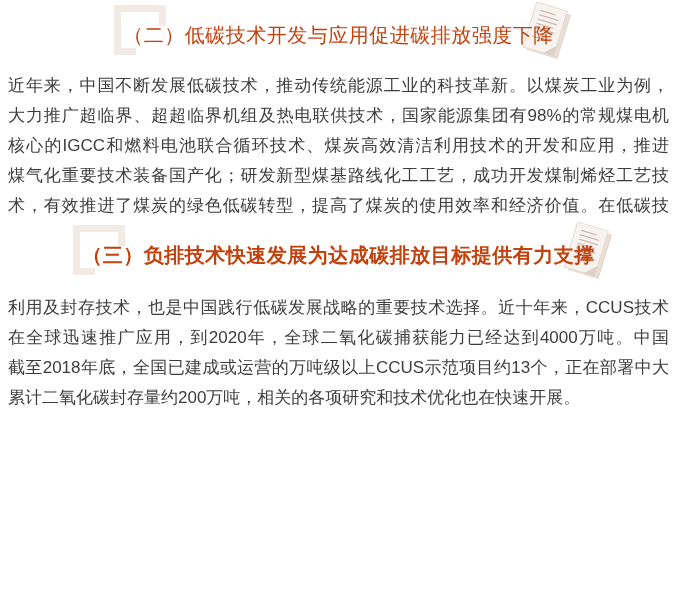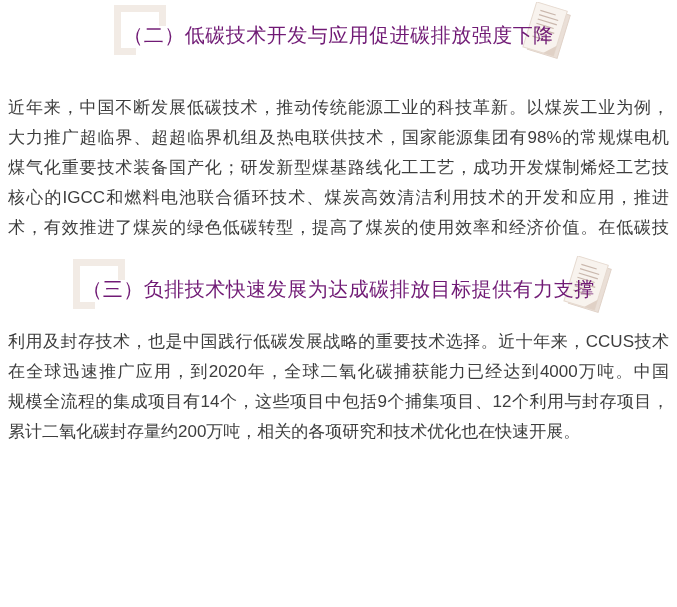--- a/index.html
+++ b/index.html
@@ -13,25 +13,25 @@
   .page {
     width: 661px;
     padding: 0 8px;
   }
 
   
   .head {
     text-align: center;
     font-size: 20px;
     line-height: 24px;
-    color: #701a75;
+    color: #c2410c;
     letter-spacing: 0.5px;
   }
   .head-1 { margin-top: 23px; }
-  .head-2 { margin-top: 34px; }
+  .head-2 { margin-top: 22px; font-weight: bold; }
   .head-inner {
     position: relative;
     display: inline-block;
   }
   .head-text {
     position: relative;
     z-index: 2;
   }
 
   
@@ -59,21 +59,21 @@
     z-index: 1;
   }
 
   
   .para {
     color: #3d3d3d;
     font-size: 17px;
     line-height: 30px;
     width: 661px;
   }
-  .para-1 { margin-top: 46px; }
+  .para-1 { margin-top: 24px; }
   .para-2 { margin-top: 26px; }
   .line {
     text-align: justify;
     text-align-last: justify;
     white-space: nowrap;
   }
   .line.last {
     text-align-last: left;
   }
 </style>
@@ -109,22 +109,22 @@
             </g>
           </svg>
         </span>
         <span class="head-text">（二）低碳技术开发与应用促进碳排放强度下降</span>
       </span>
     </div>
 
     <div class="para para-1">
       <div class="line">近年来，中国不断发展低碳技术，推动传统能源工业的科技革新。以煤炭工业为例，</div>
       <div class="line">大力推广超临界、超超临界机组及热电联供技术，国家能源集团有98%的常规煤电机</div>
+      <div class="line">核心的IGCC和燃料电池联合循环技术、煤炭高效清洁利用技术的开发和应用，推进</div>
       <div class="line">煤气化重要技术装备国产化；研发新型煤基路线化工工艺，成功开发煤制烯烃工艺技</div>
-      <div class="line">核心的IGCC和燃料电池联合循环技术、煤炭高效清洁利用技术的开发和应用，推进</div>
       <div class="line">术，有效推进了煤炭的绿色低碳转型，提高了煤炭的使用效率和经济价值。在低碳技</div>
     </div>
   </section>
 
   <section>
     <div class="head head-2">
       <span class="head-inner">
         <span class="bracket">
           <i class="b-top"></i>
             <i class="b-left"></i>
@@ -149,18 +149,18 @@
             </g>
           </svg>
         </span>
         <span class="head-text">（三）负排技术快速发展为达成碳排放目标提供有力支撑</span>
       </span>
     </div>
 
     <div class="para para-2">
       <div class="line">利用及封存技术，也是中国践行低碳发展战略的重要技术选择。近十年来，CCUS技术</div>
       <div class="line">在全球迅速推广应用，到2020年，全球二氧化碳捕获能力已经达到4000万吨。中国</div>
-      <div class="line">规模全流程的集成项目有14个，这些项目中包括9个捕集项目、12个利用与封存项目，</div>
+      <div class="line">截至2018年底，全国已建成或运营的万吨级以上CCUS示范项目约13个，正在部署中大</div>
       <div class="line last">累计二氧化碳封存量约200万吨，相关的各项研究和技术优化也在快速开展。</div>
     </div>
   </section>
 
 </div>
 
 </body></html>

